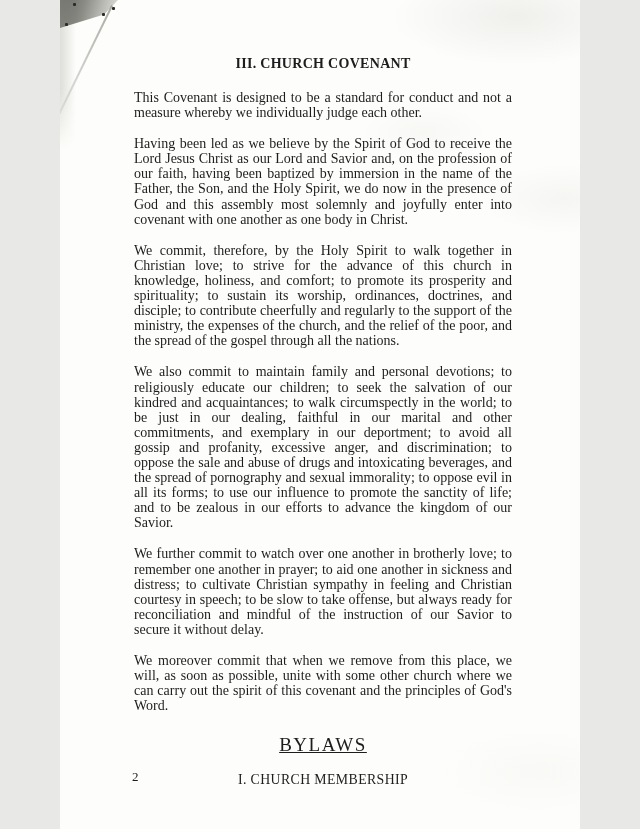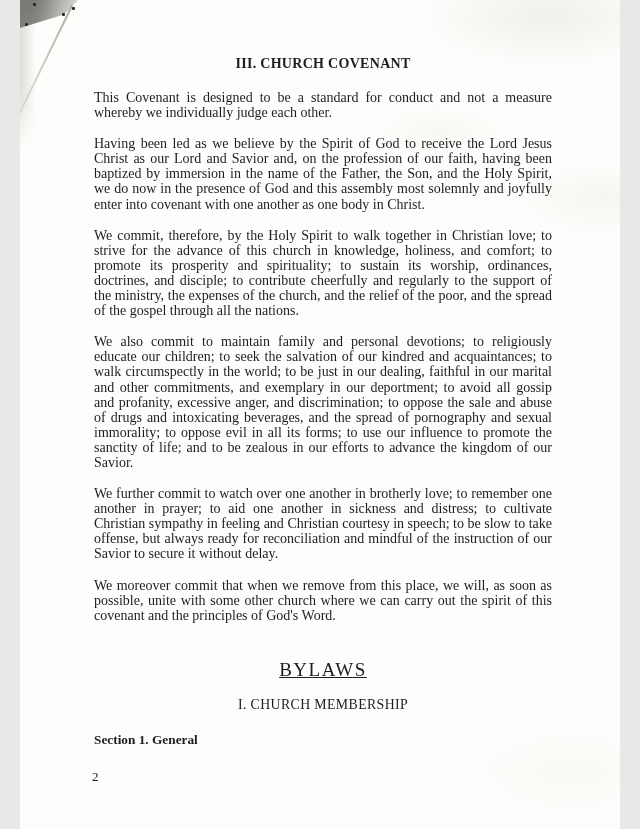--- a/index.html
+++ b/index.html
@@ -2,21 +2,21 @@
 <html><head>
 <meta charset="utf-8">
 <style>
   html, body {
     margin: 0;
     padding: 0;
     background: #e8e8e6;
   }
   .page {
     position: relative;
-    width: 600px;
+    width: 520px;
     height: 829px;
     margin: 0 auto;
     background-color: #fdfdfb;
     background-image:
       radial-gradient(ellipse 180px 70px at 88% 2%, rgba(190,190,184,0.22), rgba(190,190,184,0) 70%),
       radial-gradient(ellipse 120px 50px at 97% 24%, rgba(200,200,194,0.15), rgba(200,200,194,0) 70%),
       radial-gradient(ellipse 90px 40px at 70% 16%, rgba(205,205,198,0.12), rgba(205,205,198,0) 70%),
       radial-gradient(ellipse 140px 60px at 92% 93%, rgba(210,210,204,0.10), rgba(210,210,204,0) 70%);
     overflow: hidden;
     font-family: "Liberation Serif", "DejaVu Serif", serif;
@@ -79,21 +79,21 @@
     line-height: 15.1px;
     text-align: justify;
     margin: 0 0 16px 0;
   }
   .bylaws-heading {
     font-size: 19px;
     font-weight: normal;
     text-align: center;
     letter-spacing: 1.5px;
     text-decoration: underline;
-    margin: 36px 0 16px 0;
+    margin: 21px 0 16px 0;
   }
   .membership-heading {
     font-size: 13.8px;
     font-weight: normal;
     text-align: center;
     letter-spacing: 0.4px;
     margin: 0 0 19px 0;
   }
   .section-title {
     font-size: 13.3px;
@@ -132,19 +132,18 @@
     <p class="body-para">Having been led as we believe by the Spirit of God to receive the Lord Jesus Christ as our Lord and Savior and, on the profession of our faith, having been baptized by immersion in the name of the Father, the Son, and the Holy Spirit, we do now in the presence of God and this assembly most solemnly and joyfully enter into covenant with one another as one body in Christ.</p>
     <p class="body-para">We commit, therefore, by the Holy Spirit to walk together in Christian love; to strive for the advance of this church in knowledge, holiness, and comfort; to promote its prosperity and spirituality; to sustain its worship, ordinances, doctrines, and disciple; to contribute cheerfully and regularly to the support of the ministry, the expenses of the church, and the relief of the poor, and the spread of the gospel through all the nations.</p>
     <p class="body-para">We also commit to maintain family and personal devotions; to religiously educate our children; to seek the salvation of our kindred and acquaintances; to walk circumspectly in the world; to be just in our dealing, faithful in our marital and other commitments, and exemplary in our deportment; to avoid all gossip and profanity, excessive anger, and discrimination; to oppose the sale and abuse of drugs and intoxicating beverages, and the spread of pornography and sexual immorality; to oppose evil in all its forms; to use our influence to promote the sanctity of life; and to be zealous in our efforts to advance the kingdom of our Savior.</p>
     <p class="body-para">We further commit to watch over one another in brotherly love; to remember one another in prayer; to aid one another in sickness and distress; to cultivate Christian sympathy in feeling and Christian courtesy in speech; to be slow to take offense, but always ready for reconciliation and mindful of the instruction of our Savior to secure it without delay.</p>
     <p class="body-para">We moreover commit that when we remove from this place, we will, as soon as possible, unite with some other church where we can carry out the spirit of this covenant and the principles of God's Word.</p>
 
     <h2 class="bylaws-heading">BYLAWS</h2>
 
     <h3 class="membership-heading">I. CHURCH MEMBERSHIP</h3>
 
-    <p class="section-title">Section 1. General</p>
 
   </div>
 
   <div class="page-number">2</div>
 
 </div>
 
 </body></html>

